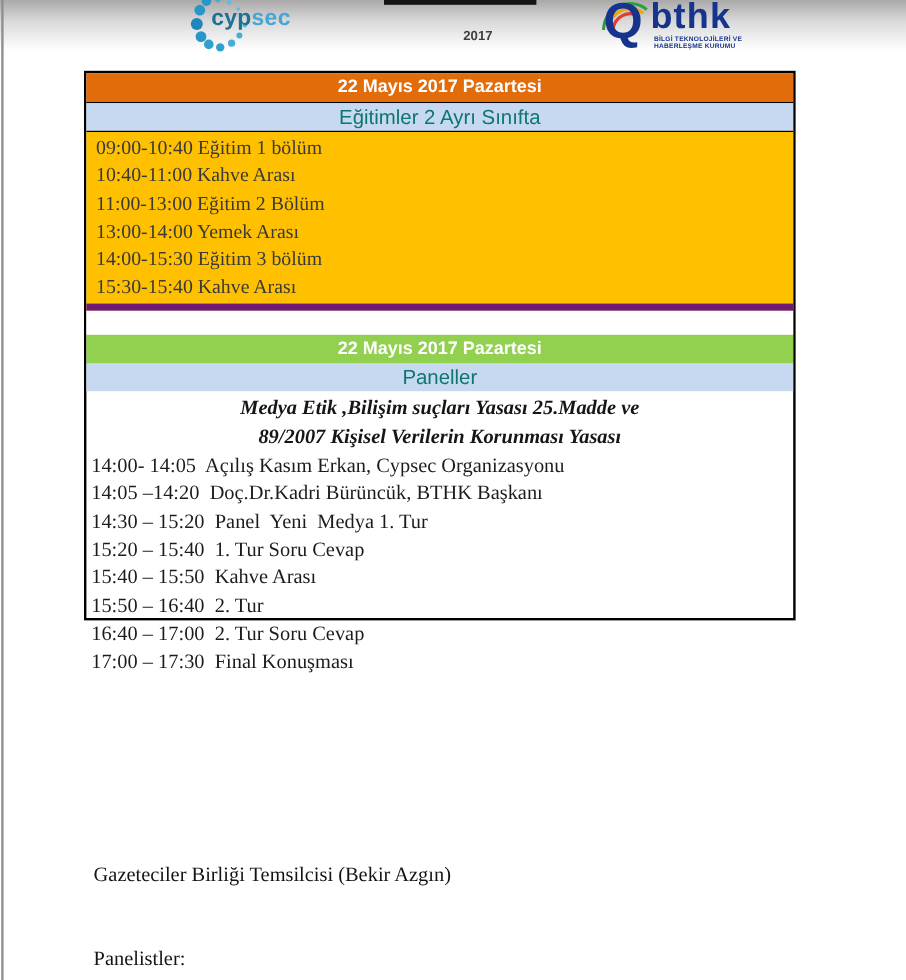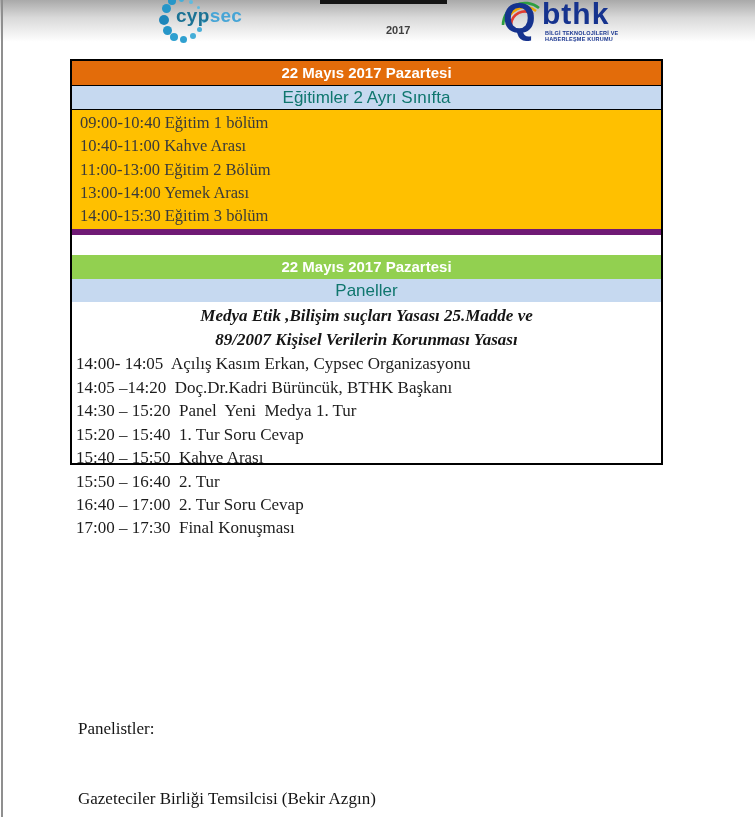--- a/index.html
+++ b/index.html
@@ -51,21 +51,21 @@
     font-size:30px;line-height:30px;letter-spacing:1px;color:#16338e;
   }
   .bthk .cap{
     position:absolute;left:44px;top:29px;
     font-family:"Liberation Sans",sans-serif;font-weight:bold;
     font-size:5.5px;line-height:6px;letter-spacing:.2px;color:#16338e;
     white-space:nowrap;
   }
   
   .schedule-table{
-    position:absolute;left:70px;top:59px;width:593px;height:406px;
+    position:absolute;left:70px;top:59px;width:593px;height:458px;
     border:2px solid #000;box-sizing:border-box;background:#fff;
   }
   .hdr{
     font-family:"Liberation Sans",sans-serif;font-weight:bold;
     font-size:15px;color:#ffffff;text-align:center;
     height:24px;line-height:24px;
   }
   .hdr-orange{background:var(--orange);border-bottom:1px solid #000;}
   .hdr-green{background:var(--green);}
   .sub{
@@ -143,20 +143,21 @@
   <div class="hdr hdr-orange">22 Mayıs 2017 Pazartesi</div>
 
   <div class="sub sub-trainings">Eğitimler 2 Ayrı Sınıfta</div>
 
   <div class="yellow-block">
     <div class="line">09:00-10:40 Eğitim 1 bölüm</div>
     <div class="line">10:40-11:00 Kahve Arası</div>
     <div class="line">11:00-13:00 Eğitim 2 Bölüm</div>
     <div class="line">13:00-14:00 Yemek Arası</div>
     <div class="line">14:00-15:30 Eğitim 3 bölüm</div>
+    <div class="line">15:30-15:40 Kahve Arası</div>
   </div>
 
   <div class="white-gap"></div>
 
   <div class="hdr hdr-green">22 Mayıs 2017 Pazartesi</div>
 
   <div class="sub">Paneller</div>
 
   <div class="panel-rows">
     <div class="panel-topic first">Medya Etik ,Bilişim suçları Yasası 25.Madde ve</div>
@@ -166,19 +167,19 @@
     <div class="line">14:30 – 15:20  Panel  Yeni  Medya 1. Tur</div>
     <div class="line">15:20 – 15:40  1. Tur Soru Cevap</div>
     <div class="line">15:40 – 15:50  Kahve Arası</div>
     <div class="line">15:50 – 16:40  2. Tur</div>
     <div class="line">16:40 – 17:00  2. Tur Soru Cevap</div>
     <div class="line">17:00 – 17:30  Final Konuşması</div>
   </div>
 </div>
 
 <div class="panelists">
+  <div>Gazeteciler Birliği Temsilcisi (Bekir Azgın)</div>
   <div>Panelistler:</div>
-  <div>Gazeteciler Birliği Temsilcisi (Bekir Azgın)</div>
   
   
   
   
 </div>
 
 </body></html>

